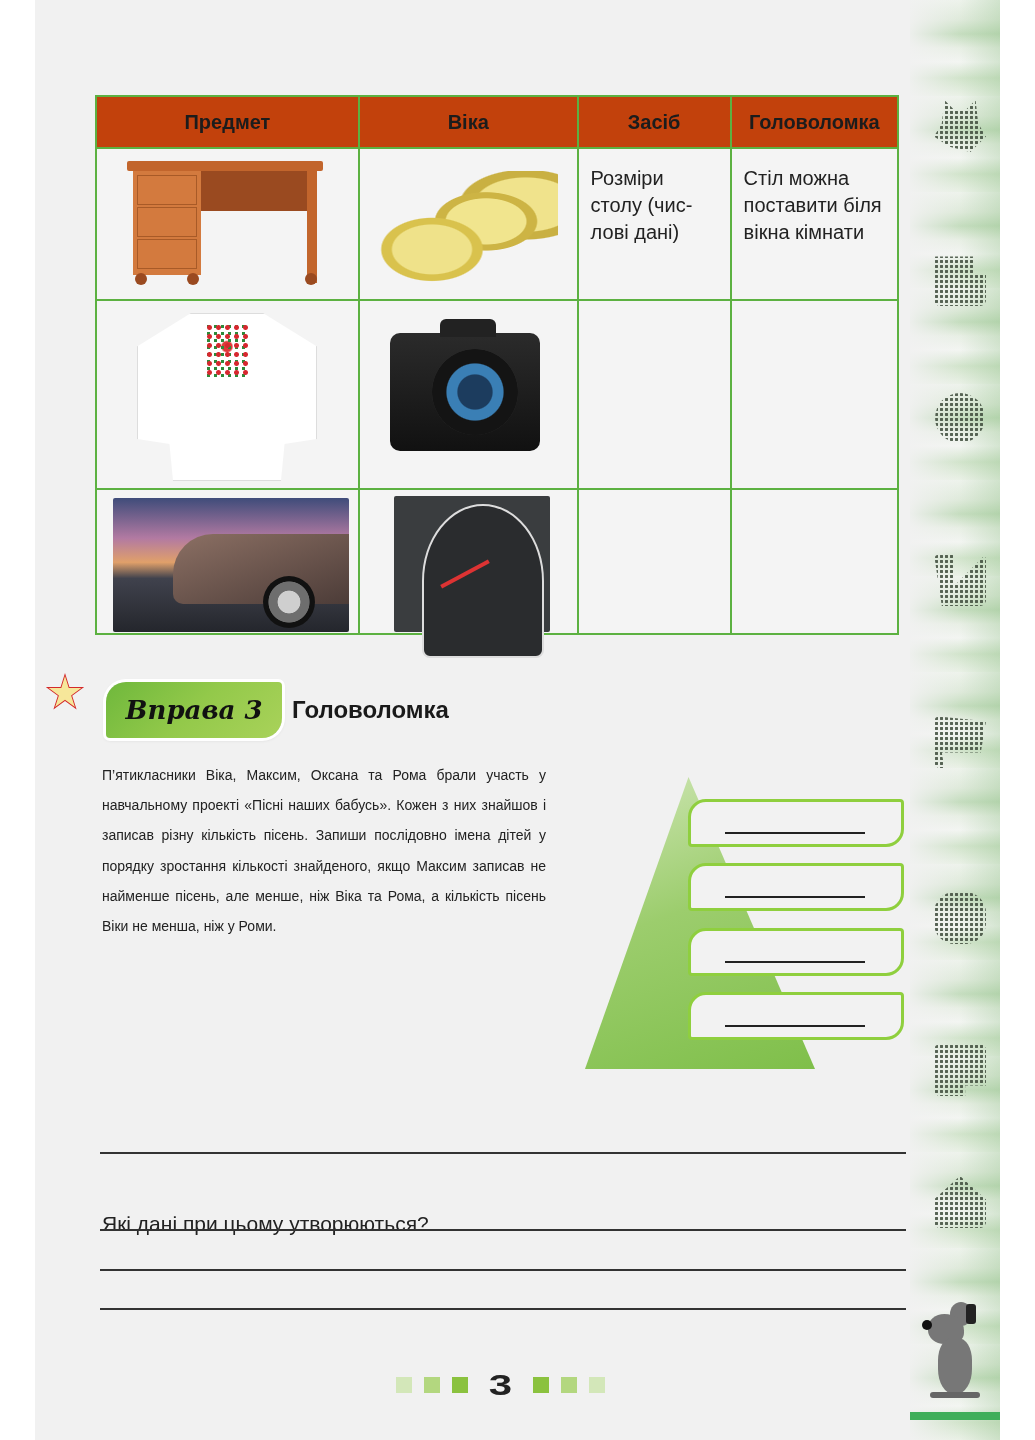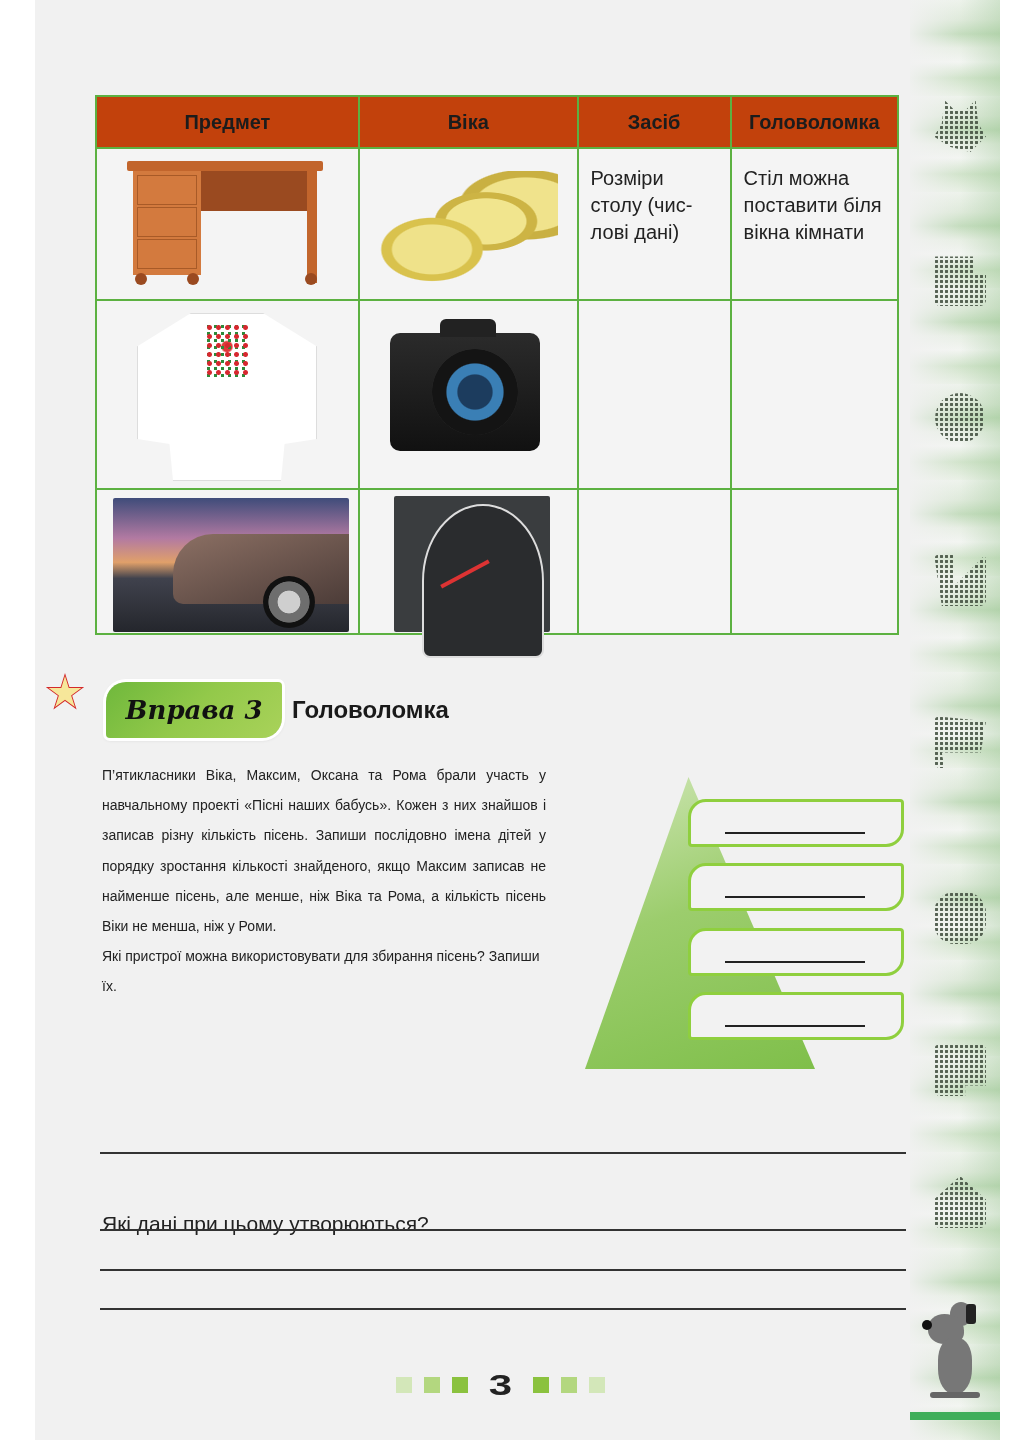--- a/index.html
+++ b/index.html
@@ -166,21 +166,20 @@
 
 <div class="star-border"></div>
 <div class="star"></div>
 <div class="badge">
     <span>Вправа 3</span>
   </div>
 <div class="ex-title">Головоломка</div>
 
 <div class="para">
   <p>П’ятикласники Віка, Максим, Оксана та Рома брали участь у навчальному проекті «Пісні наших бабусь». Кожен з них знайшов і записав різну кількість пісень. Запиши послідовно імена дітей у порядку зростання кількості знайденого, якщо Максим записав не найменше пісень, але менше, ніж Віка та Рома, а кількість пісень Віки не менша, ніж у Роми.</p>
-  <p style="text-align:left">Які пристрої можна використовувати для збирання пісень? Запиши їх.</p>
 </div>
 
 <div class="line" style="top:1152px"></div>
 <div class="q2">Які дані при цьому утворюються?</div>
 <div class="line" style="top:1229px"></div>
 <div class="line" style="top:1269px"></div>
 <div class="line" style="top:1308px"></div>
 
 <div class="pyr"></div>
 <div class="slot" style="top:799px">

